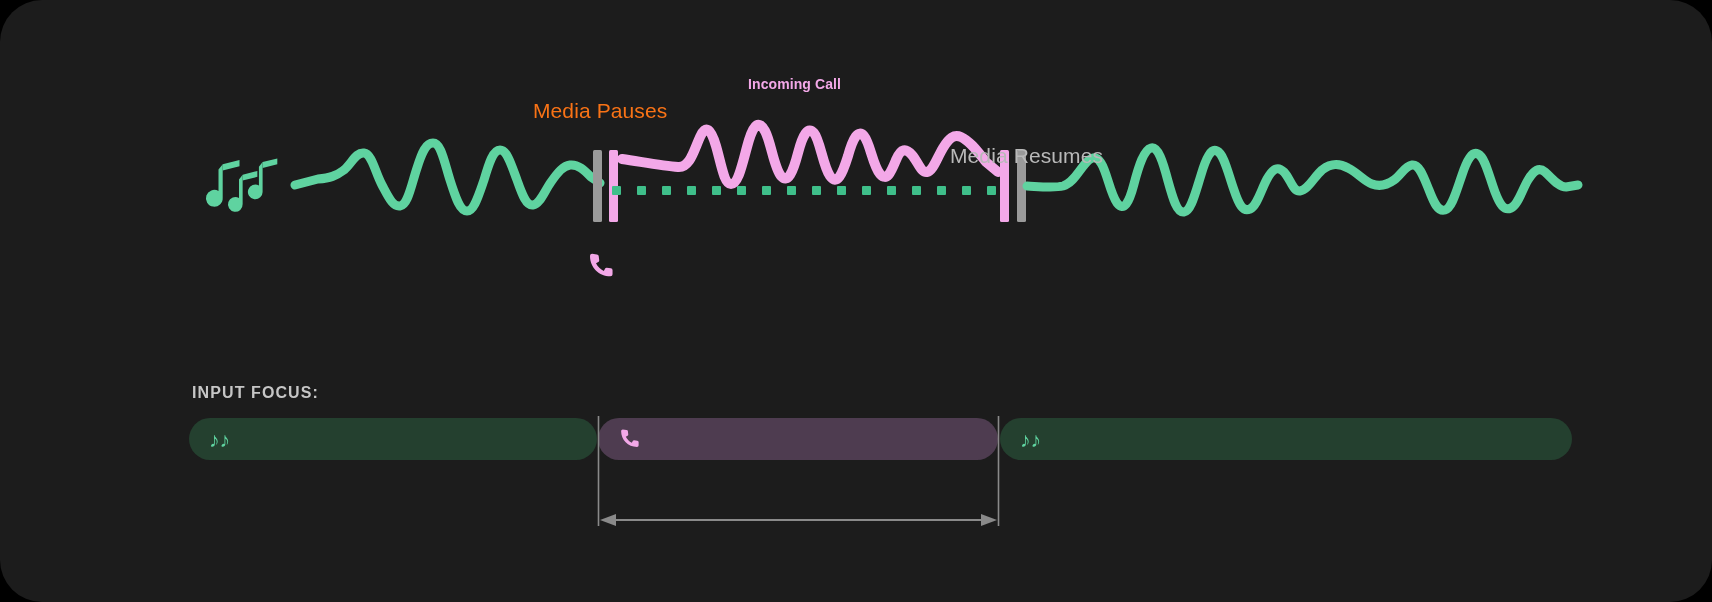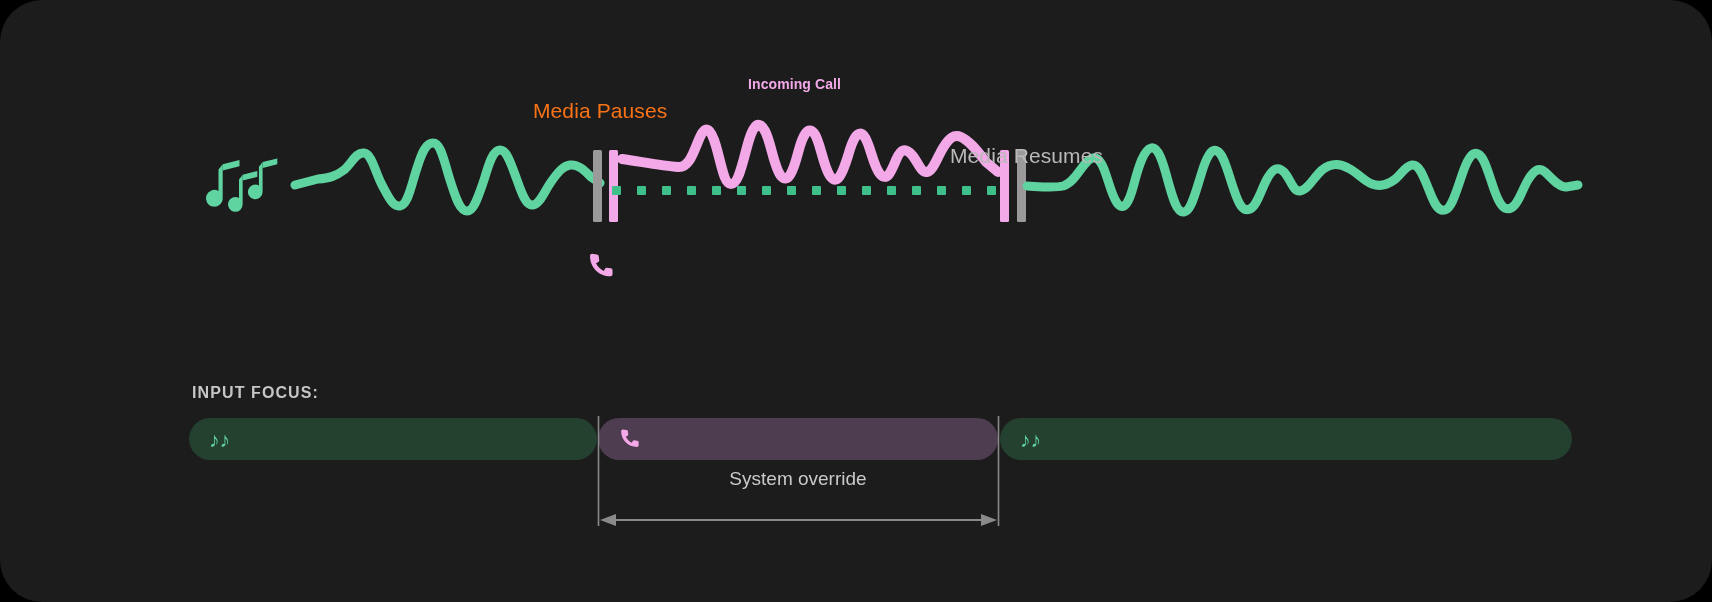--- a/index.html
+++ b/index.html
@@ -271,21 +271,20 @@
                C12.3 14.7 9.9 12.3 8.5 9.5 L10.4 8.5
                A1.6 1.6 0 0 0 11.2 7 L10.8 3.6 A1.6 1.6 0 0 0 9.2 2.1 Z"></path>
         </svg>
       </span>
     </div>
 
     <div class="focus-bar" id="focus-bar-media-b">
       <span class="focus-bar-icon icon-note-small">♪♪</span>
     </div>
 
-    <div id="override-label">System override</div>
 
     <svg id="override-measure" viewBox="0 0 1712 272" xmlns="http://www.w3.org/2000/svg">
 
       <line x1="598.5" y1="86" x2="598.5" y2="196" stroke="#8a8a8a" stroke-width="1.6"></line>
       <line x1="998.5" y1="86" x2="998.5" y2="196" stroke="#8a8a8a" stroke-width="1.6"></line>
 
       <line x1="604" y1="190" x2="993" y2="190" stroke="#8a8a8a" stroke-width="1.8"></line>
       <polygon points="600,190 616,184 616,196" fill="#8a8a8a"></polygon>
       <polygon points="997,190 981,184 981,196" fill="#8a8a8a"></polygon>
     </svg>

